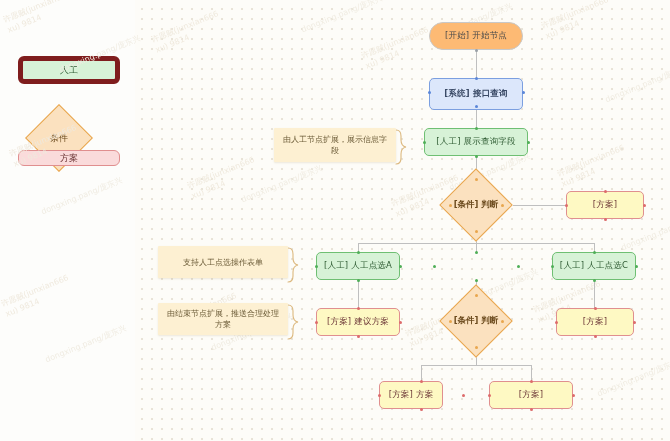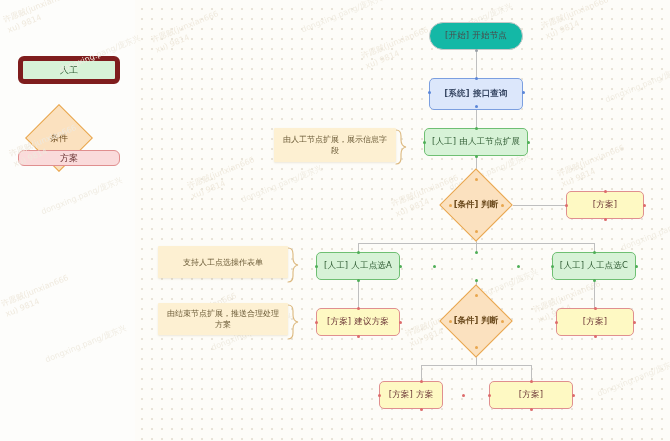--- a/index.html
+++ b/index.html
@@ -43,21 +43,21 @@
     box-sizing:border-box;
     display:flex;align-items:center;justify-content:center;
     font-size:8.5px;
     letter-spacing:.2px;
     border-radius:5px;
     border:1px solid #ccc;
     background:#fff;
     text-align:center;
     padding:0 4px;
   }
-  .n-start{background:#14b8a6;border:1px solid #c8c8c8;color:#4a4a4a;border-radius:16px;}
+  .n-start{background:#fdba74;border:1px solid #c8c8c8;color:#4a4a4a;border-radius:16px;}
   .n-sys  {background:#dce7fb;border:1px solid #7b9fe0;color:#3a4a66;}
   .n-man  {background:#d7f2d7;border:1px solid #6fbf73;color:#2f5b33;}
   .n-plan {background:#fef9c3;border:1px solid #e08f8f;color:#6b3636;}
 
   
   .diamond{position:absolute;}
   .diamond .dshape{
     position:absolute;left:0;top:0;width:100%;height:100%;
     background:#fbe1bf;
     border:1px solid #e8a64e;
@@ -221,21 +221,21 @@
 
   <div class="node n-sys" style="left:429px;top:78px;width:94px;height:32px;font-weight:bold;">
     <span>[系统] 接口查询</span>
   </div>
   <div class="port p-sys" style="left:474.5px;top:76.5px;"></div>
   <div class="port p-sys" style="left:474.5px;top:104.5px;"></div>
   <div class="port p-sys" style="left:427.5px;top:90.5px;"></div>
   <div class="port p-sys" style="left:521.5px;top:90.5px;"></div>
 
   <div class="node n-man" style="left:424px;top:128px;width:104px;height:28px;">
-    <span>[人工] 由人工节点扩展</span>
+    <span>[人工] 展示查询字段</span>
   </div>
   <div class="port p-man" style="left:474.5px;top:126.5px;"></div>
   <div class="port p-man" style="left:474.5px;top:154.5px;"></div>
   <div class="port p-man" style="left:422.5px;top:140.5px;"></div>
   <div class="port p-man" style="left:526.5px;top:140.5px;"></div>
 
   <div class="diamond" style="left:450px;top:179px;width:52px;height:52px;">
     <div class="dshape"></div>
     <div class="dlabel">[条件] 判断</div>
   </div>

